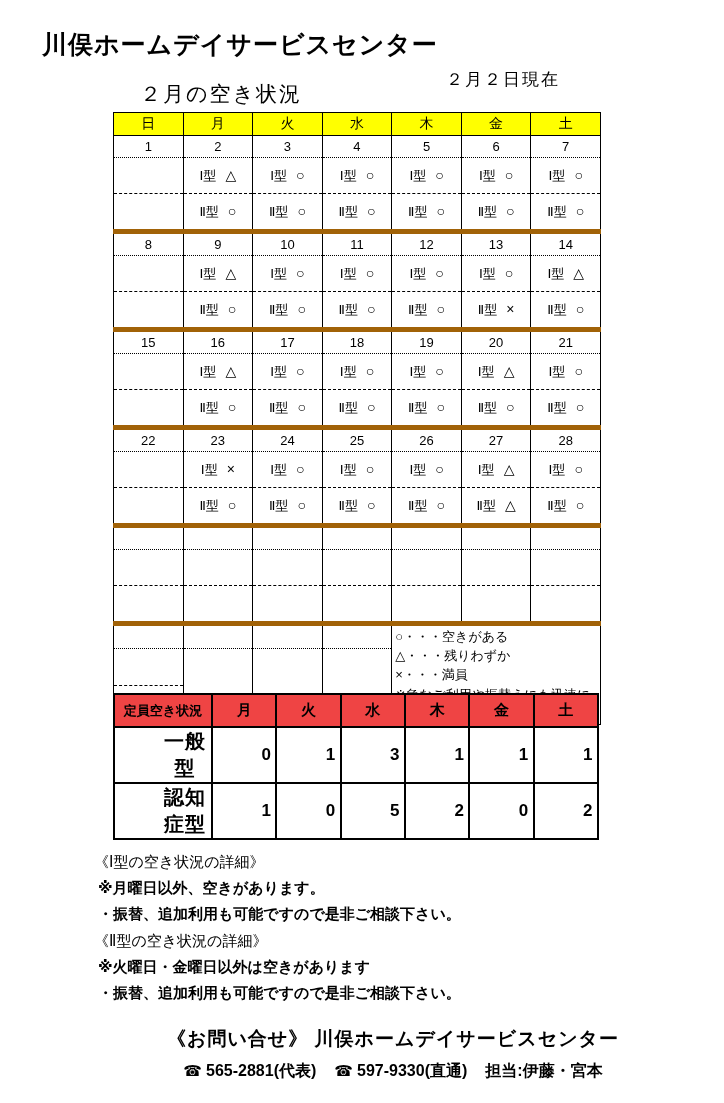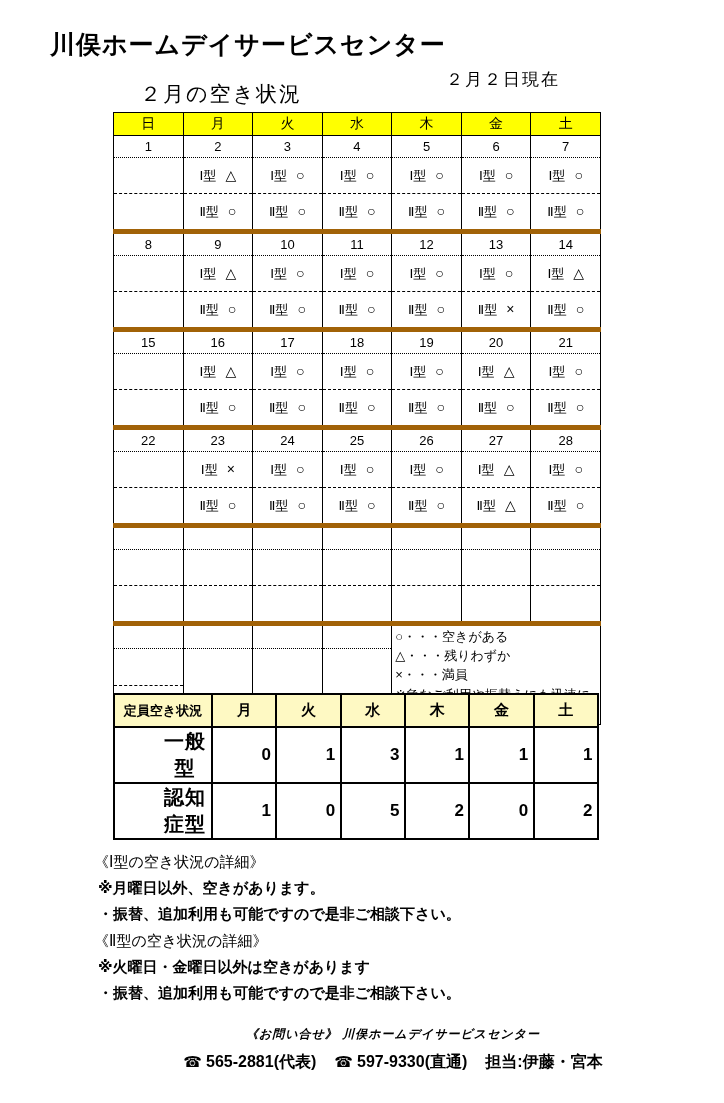--- a/index.html
+++ b/index.html
@@ -4,21 +4,21 @@
 <style>
   html,body{margin:0;padding:0;}
   body{
     width:724px;height:1103px;position:relative;background:#ffffff;
     font-family:"Liberation Sans","DejaVu Sans",sans-serif;color:#000;
     overflow:hidden;
   }
   .abs{position:absolute;}
 
   
-  #title{left:50px;top:28px;font-size:25px;font-weight:bold;letter-spacing:1px;}
+  #title{left:42px;top:28px;font-size:25px;font-weight:bold;letter-spacing:1px;}
   #subtitle-left{left:140px;top:80px;font-size:21px;letter-spacing:2px;}
   #subtitle-right{left:446px;top:68px;font-size:17px;letter-spacing:2px;}
 
   
   #cal{left:113px;top:112px;}
   table.cal{border-collapse:collapse;table-layout:fixed;width:488px;}
   table.cal th,table.cal td{
     border-left:1px solid #000;border-right:1px solid #000;
     padding:0;text-align:center;overflow:hidden;
   }
@@ -33,37 +33,37 @@
   table.cal .tsym{margin-left:9px;font-size:14px;}
   table.cal td.legend{
     border:1px solid #000;text-align:left;vertical-align:top;
     font-size:13px;line-height:1.48;padding:1px 3px;
   }
 
   
   #sum{left:113px;top:693px;}
   table.sum{border-collapse:collapse;table-layout:fixed;width:486px;}
   table.sum th,table.sum td{border:2px solid #000;text-align:center;padding:0;}
-  table.sum thead th{background:#fef9c3;height:31px;font-weight:bold;}
+  table.sum thead th{background:#ef4444;height:31px;font-weight:bold;}
   table.sum th.cap{width:96px;font-size:13px;}
   table.sum th.day{font-size:15px;}
   table.sum td{height:37px;padding-left:44px;}
   table.sum td.rowlabel{font-size:20px;font-weight:bold;letter-spacing:1px;}
   table.sum td.val{font-size:17px;font-weight:bold;}
 
   
   .note{left:94px;font-size:15px;line-height:26px;}
   #note1{top:836px;margin-top:13px;}
   #note2{top:928px;}
   .note .note-heading{font-weight:normal;}
   .note .note-line{font-weight:bold;margin-left:4px;}
 
   
   #contact{left:113px;top:1026px;width:560px;text-align:center;font-weight:bold;}
-  #contact .c1{font-size:12px;letter-spacing:1px;font-style:italic;}
+  #contact .c1{font-size:19px;letter-spacing:1px;}
   #contact .c2{font-size:16px;margin-top:9px;}
   #contact .seg{margin:0 9px;}
   #contact .phone-glyph{font-size:15px;margin-right:4px;}
 </style>
 </head>
 <body>
 
 <div id="title" class="abs">川俣ホームデイサービスセンター</div>
 <div id="subtitle-left" class="abs">２月の空き状況</div>
 <div id="subtitle-right" class="abs">２月２日現在</div>

